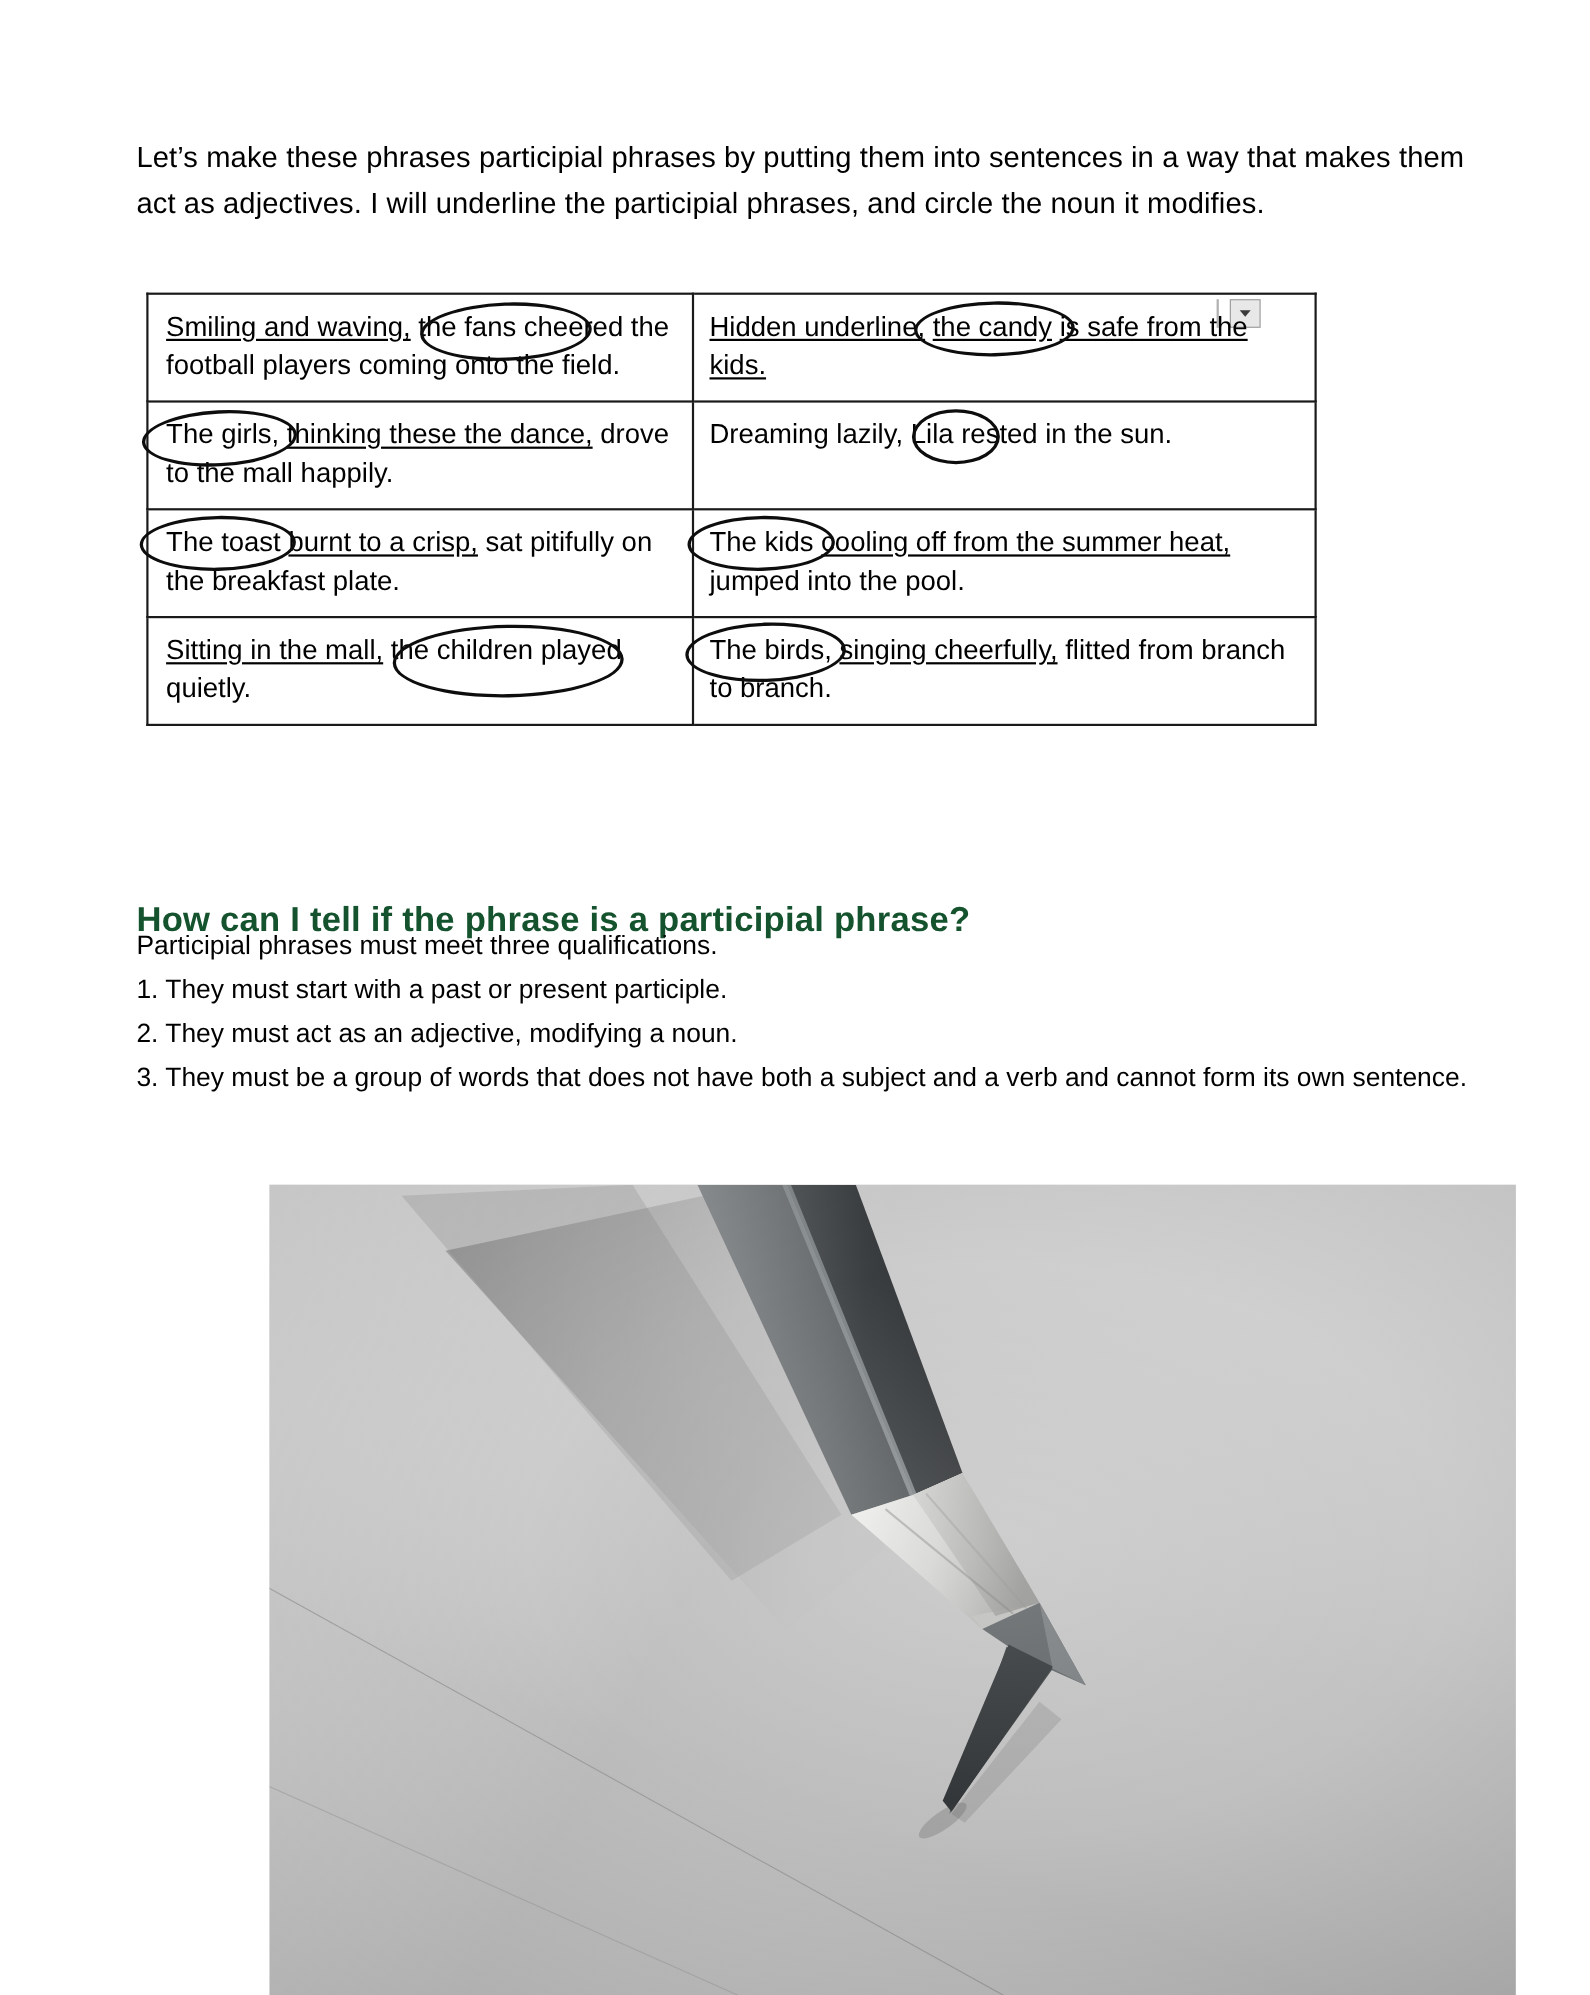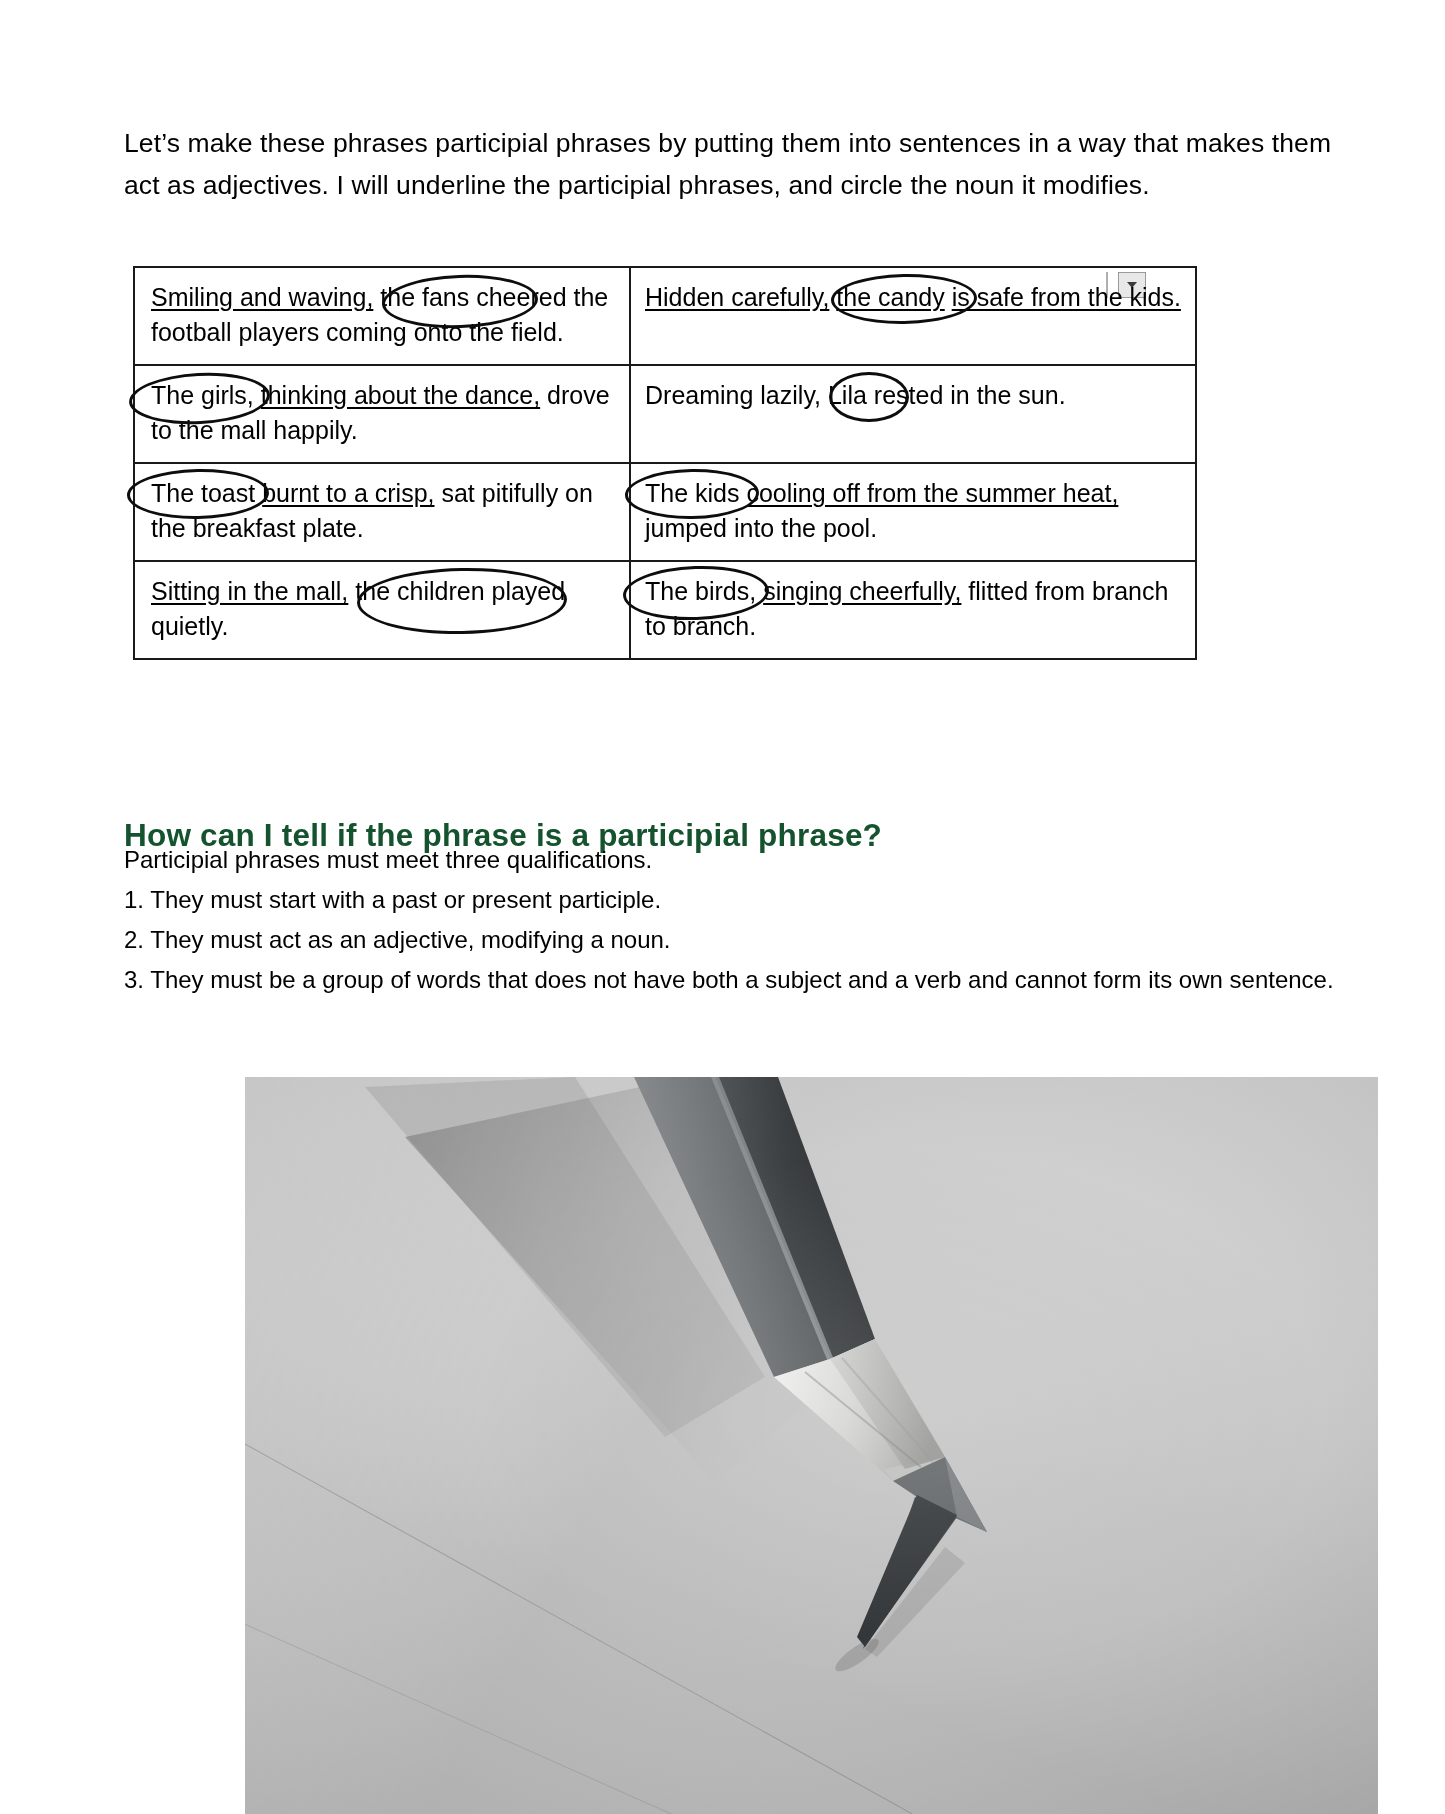--- a/index.html
+++ b/index.html
@@ -163,30 +163,30 @@
   <table class="phrase-table">
     <tbody>
         <tr>
       <td class="left">
         <span class="u">Smiling and waving,</span> 
         <span>the fans</span> 
         <span>cheered the football players coming onto the field.</span>
         <span class="ellipse" style="left:247px; top:7px; width:150px; height:47px; transform:rotate(-2deg);"></span>
       </td>
       <td class="right">
-        <span class="u">Hidden carefully,</span> 
+        <span class="u">Hidden underline,</span> 
         <span class="u">the candy</span> 
         <span class="u">is safe from the kids.</span>
         <span class="ellipse" style="left:200px; top:6px; width:140px; height:44px; transform:rotate(-1deg);"></span>
       </td>
     </tr>
     <tr>
       <td class="left">
         <span>The girls,</span> 
-        <span class="u">thinking about the dance,</span> 
+        <span class="u">thinking these the dance,</span> 
         <span>drove to the mall happily.</span>
         <span class="ellipse" style="left:-6px; top:7px; width:135px; height:45px; transform:rotate(-3deg);"></span>
       </td>
       <td class="right">
         <span>Dreaming lazily,</span> 
         <span>Lila</span> 
         <span>rested in the sun.</span>
         <span class="ellipse" style="left:198px; top:6px; width:74px; height:44px;"></span>
       </td>
     </tr>

